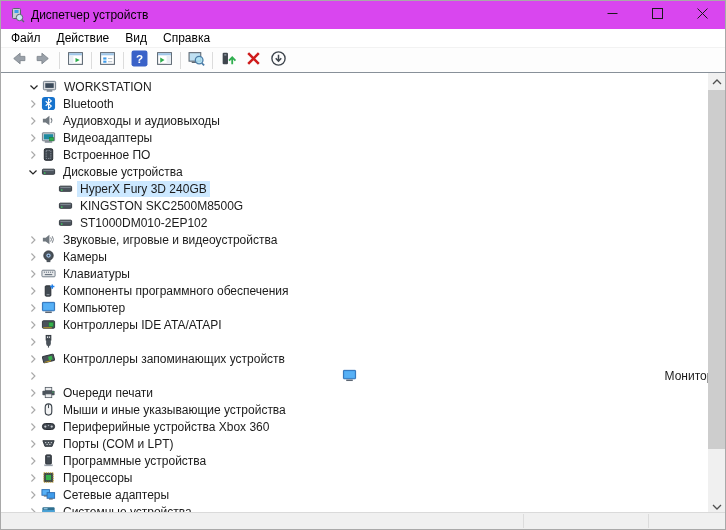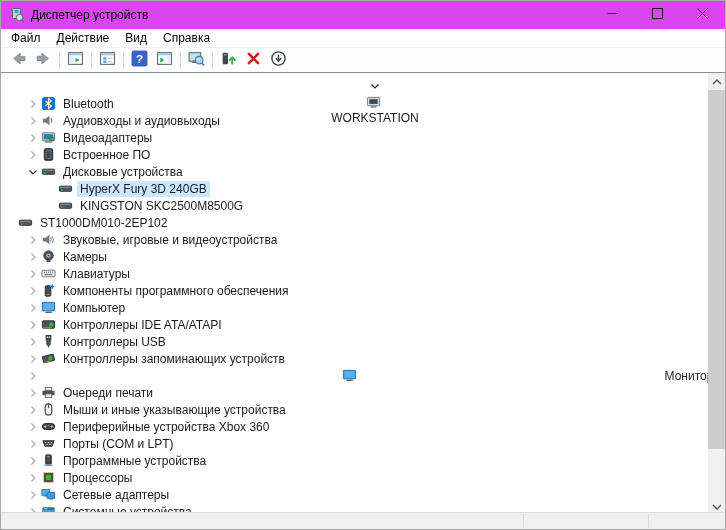--- a/index.html
+++ b/index.html
@@ -159,21 +159,21 @@
       <div class="tb-btn">
         <span><svg viewBox="0 0 16 16">
             <circle cx="8" cy="8" r="6.2" fill="none" stroke="#3f464e" stroke-width="1.3"></circle>
             <path d="M8 4.5 V10.2 M5.4 7.8 L8 10.6 L10.6 7.8" stroke="#3f464e" stroke-width="1.4" fill="none"></path>
           </svg></span>
       </div>
     </div>
 
   <div class="main">
     <div class="tree">
-        <div class="tree-row" style="padding-left: 24px; flex-direction: column;">
+        <div class="tree-row" style="padding-left: 24px;">
           <span class="chev">
             <svg viewBox="0 0 16 16">
               <path d="M4 6.2 L8 10.2 L12 6.2" fill="none" stroke="#262626" stroke-width="1.5"></path>
             </svg>
           </span>
           <span class="ticon">
             <svg viewBox="0 0 16 16">
               <rect x="1.5" y="2.5" width="13" height="9" rx="1" fill="#d6d9dd" stroke="#6b7682"></rect>
               <rect x="3.5" y="4.5" width="9" height="5" fill="#3b4a5a"></rect>
               <rect x="5" y="12" width="6" height="1.5" fill="#6b7682"></rect>
@@ -269,21 +269,21 @@
           <span class="chev"></span>
           <span class="ticon">
             <svg viewBox="0 0 16 16">
               <rect x="1.5" y="5.5" width="13" height="5.5" rx="1" fill="#4d555e" stroke="#2f353c"></rect>
               <rect x="2.5" y="6.3" width="11" height="1.2" fill="#7c858f"></rect>
               <circle cx="4" cy="9.6" r="0.9" fill="#3fd45e"></circle>
             </svg>
           </span>
           <span class="tlabel">KINGSTON SKC2500M8500G</span>
         </div>
-        <div class="tree-row" style="">
+        <div class="tree-row" style="padding-left: 40px;">
           <span class="chev"></span>
           <span class="ticon">
             <svg viewBox="0 0 16 16">
               <rect x="1.5" y="5.5" width="13" height="5.5" rx="1" fill="#4d555e" stroke="#2f353c"></rect>
               <rect x="2.5" y="6.3" width="11" height="1.2" fill="#7c858f"></rect>
               <circle cx="4" cy="9.6" r="0.9" fill="#3fd45e"></circle>
             </svg>
           </span>
           <span class="tlabel">ST1000DM010-2EP102</span>
         </div>
@@ -391,21 +391,20 @@
           </span>
           <span class="ticon">
             <svg viewBox="0 0 16 16">
               <rect x="5.5" y="1.5" width="5" height="5" fill="#4a525a" stroke="#2f353c"></rect>
               <rect x="6.5" y="2.6" width="1" height="1.6" fill="#fff"></rect>
               <rect x="8.4" y="2.6" width="1" height="1.6" fill="#fff"></rect>
               <path d="M5.5 6.5 h5 v4 a2.5 2.5 0 0 1 -5 0 Z" fill="#4a525a"></path>
               <rect x="7.4" y="12" width="1.2" height="2.5" fill="#4a525a"></rect>
             </svg>
           </span>
-          <span class="tlabel">Контроллеры USB</span>
         </div>
         <div class="tree-row" style="padding-left: 23px;">
           <span class="chev">
             <svg viewBox="0 0 16 16">
               <path d="M6.2 4 L10.2 8 L6.2 12" fill="none" stroke="#a8a8a8" stroke-width="1.3"></path>
             </svg>
           </span>
           <span class="ticon">
             <svg viewBox="0 0 16 16">
               <g transform="rotate(-14 8 8)">

